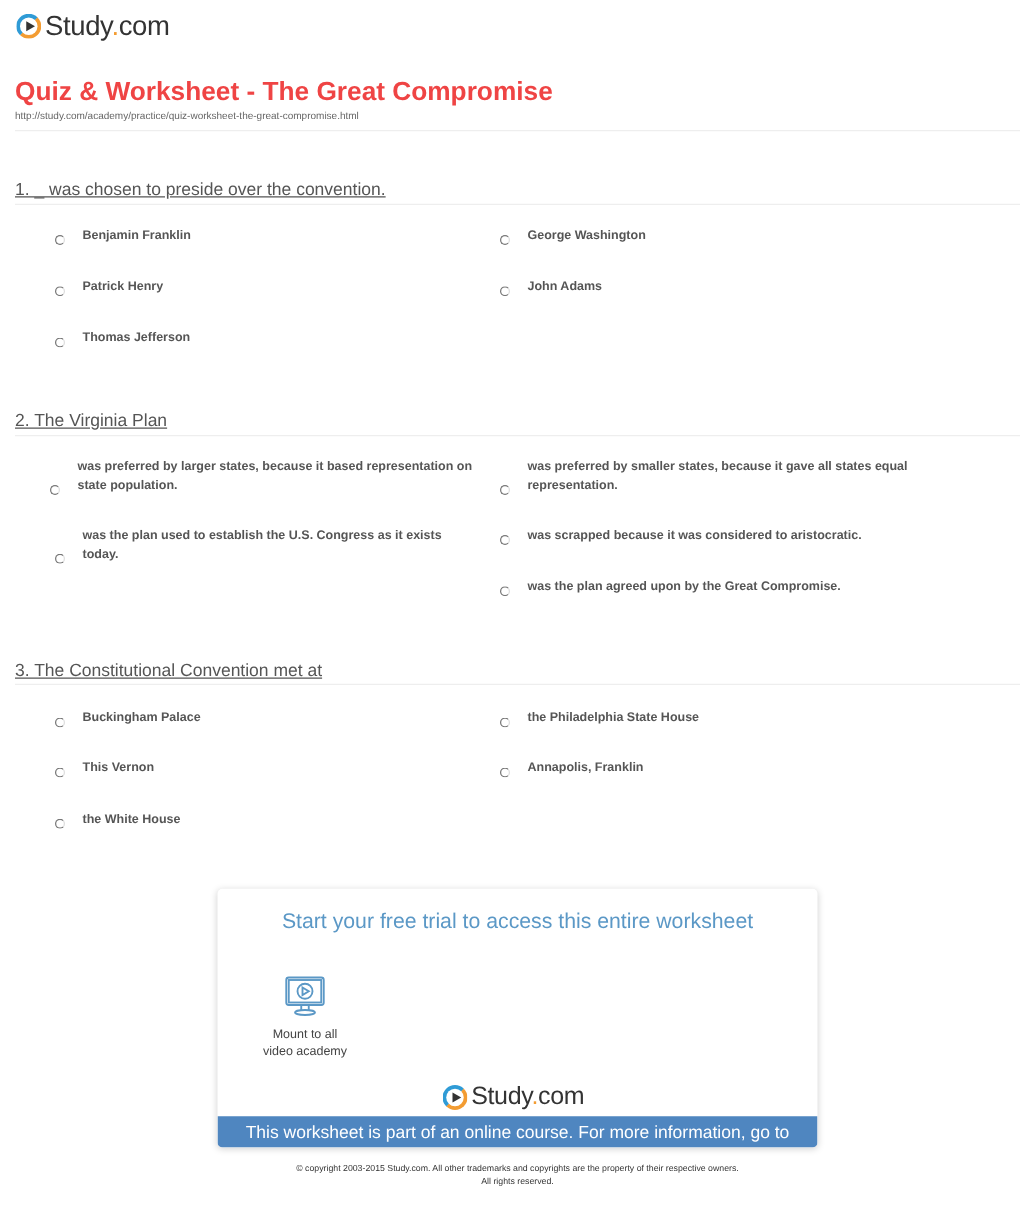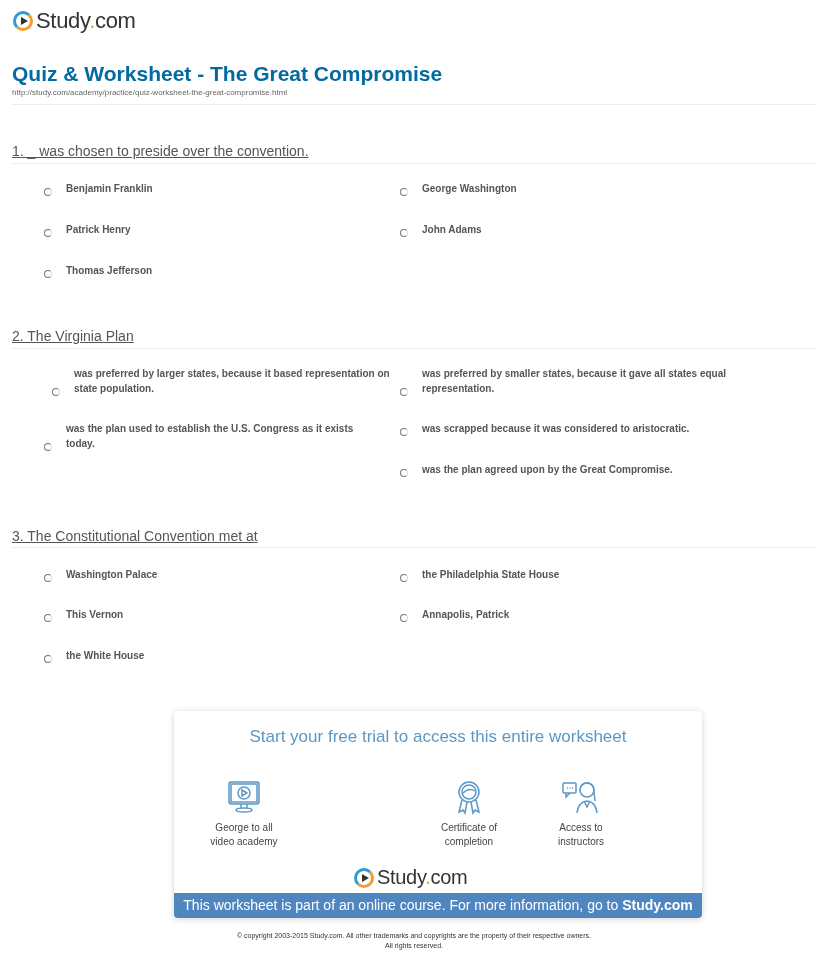--- a/index.html
+++ b/index.html
@@ -3,28 +3,28 @@
 <meta charset="utf-8">
 <style>
   * { box-sizing: border-box; margin: 0; padding: 0; }
   body { width: 828px; height: 970px; background: #ffffff; font-family: "Liberation Sans", sans-serif; color: #333; position: relative; overflow: hidden; }
   .logo { position: absolute; display: flex; align-items: center; }
   .logo-top { left: 13px; top: 8px; }
   .logo-mark { width: 20px; height: 20px; border-radius: 50%; border: 3px solid #2f9bd6; position: relative; display: inline-block; border-right-color: #f39c32; border-bottom-color: #f39c32; }
   .logo-mark::after { content: ""; position: absolute; left: 5px; top: 3px; border-left: 7px solid #333; border-top: 4px solid transparent; border-bottom: 4px solid transparent; }
   .logo-text { font-size: 22px; color: #333; margin-left: 3px; letter-spacing: -0.3px; }
   .logo-text .dot { color: #f39c32; }
-  .title { position: absolute; left: 12px; top: 62px; font-size: 21px; font-weight: bold; color: #0369a1; }
+  .title { position: absolute; left: 12px; top: 62px; font-size: 21px; font-weight: bold; color: #ef4444; }
   .url { position: absolute; left: 12px; top: 88px; font-size: 8px; color: #666; }
   .hr { position: absolute; left: 12px; right: 12px; height: 1px; background: #eee; }
   .question { position: absolute; left: 12px; font-size: 14px; color: #555; text-decoration: underline; }
   .option { position: absolute; display: flex; align-items: flex-end; font-size: 10px; font-weight: bold; color: #555; line-height: 15px; }
   .radio { width: 8px; height: 8px; border-radius: 50%; border: 1.5px solid #777; border-right-color: #ddd; margin-right: 14px; margin-top: 3px; flex-shrink: 0; background: #fff; }
   .opt-text { max-width: 320px; }
-  .promo { position: absolute; left: 174px; top: 711px; width: 528px; height: 207px; background: #fff; border-radius: 4px; box-shadow: 0 1px 6px rgba(0,0,0,0.18); overflow: hidden; }
+  .promo { position: absolute; left: 174px; top: 711px; width: 480px; height: 207px; background: #fff; border-radius: 4px; box-shadow: 0 1px 6px rgba(0,0,0,0.18); overflow: hidden; }
   .promo-title { position: absolute; top: 16px; width: 100%; text-align: center; font-size: 17px; color: #5b98c6; }
   .promo-sub { position: absolute; top: 38px; width: 100%; text-align: center; font-size: 10px; color: #333; }
   .feature { position: absolute; top: 68px; width: 110px; text-align: center; }
   .feature svg { display: block; margin: 0 auto; }
   .feat-label { font-size: 10px; color: #444; line-height: 14px; margin-top: 6px; }
   .logo-promo { left: 180px; top: 155px; }
   .logo-promo .logo-text { font-size: 20px; }
   .promo-bar { position: absolute; left: 0; bottom: 0; width: 100%; height: 25px; background: #4f86c0; color: #fff; font-size: 14px; text-align: center; line-height: 25px; }
   .promo-bar b { font-weight: bold; }
   .copyright { position: absolute; top: 931px; left: 0; width: 828px; text-align: center; font-size: 7px; color: #333; line-height: 10px; }
@@ -59,21 +59,21 @@
     <span class="radio"></span>
     <span class="opt-text">John Adams</span>
   </div>
 <div class="option" style="left:44px;top:263px">
     <span class="radio"></span>
     <span class="opt-text">Thomas Jefferson</span>
   </div>
 
 <div class="question" style="top:328px">2. The Virginia Plan</div>
 <div class="hr" style="top:348px"></div>
-<div class="option" style="left:52px;top:366px">
+<div class="option" style="left:40px;top:366px">
     <span class="radio"></span>
     <span class="opt-text">was preferred by larger states, because it based representation on state population.</span>
   </div>
 <div class="option" style="left:400px;top:366px">
     <span class="radio"></span>
     <span class="opt-text">was preferred by smaller states, because it gave all states equal representation.</span>
   </div>
 <div class="option" style="left:44px;top:421px">
     <span class="radio"></span>
     <span class="opt-text" style="max-width:310px">was the plan used to establish the U.S. Congress as it exists today.</span>
@@ -84,77 +84,56 @@
   </div>
 <div class="option" style="left:400px;top:462px">
     <span class="radio"></span>
     <span class="opt-text">was the plan agreed upon by the Great Compromise.</span>
   </div>
 
 <div class="question" style="top:528px">3. The Constitutional Convention met at</div>
 <div class="hr" style="top:547px"></div>
 <div class="option" style="left:44px;top:567px">
     <span class="radio"></span>
-    <span class="opt-text">Washington Palace</span>
+    <span class="opt-text">Buckingham Palace</span>
   </div>
 <div class="option" style="left:400px;top:567px">
     <span class="radio"></span>
     <span class="opt-text">the Philadelphia State House</span>
   </div>
 <div class="option" style="left:44px;top:607px">
     <span class="radio"></span>
     <span class="opt-text">This Vernon</span>
   </div>
 <div class="option" style="left:400px;top:607px">
     <span class="radio"></span>
-    <span class="opt-text">Annapolis, Patrick</span>
+    <span class="opt-text">Annapolis, Franklin</span>
   </div>
 <div class="option" style="left:44px;top:648px">
     <span class="radio"></span>
     <span class="opt-text">the White House</span>
   </div>
 
 <div class="promo">
   <div class="promo-title">Start your free trial to access this entire worksheet</div>
 
   <div class="feature" style="left:15px">
     <svg width="36" height="36" viewBox="0 0 36 36" fill="none" stroke="#5b98c6" stroke-width="1.5">
       <rect x="3" y="3" width="30" height="22" rx="2"></rect>
         <rect x="5" y="5" width="26" height="18"></rect>
       <circle cx="18" cy="14" r="6"></circle>
         <path d="M16 11 L21 14 L16 17 Z"></path>
       <path d="M15 25 L15 29 M21 25 L21 29"></path>
         <ellipse cx="18" cy="31" rx="8" ry="2"></ellipse>
     </svg>
-    <div class="feat-label"><span>George to all</span><br><span>video academy</span></div>
+    <div class="feat-label"><span>Mount to all</span><br><span>video academy</span></div>
   </div>
 
 
-  <div class="feature" style="left:240px">
-    <svg width="36" height="36" viewBox="0 0 36 36" fill="none" stroke="#5b98c6" stroke-width="1.5">
-      <circle cx="18" cy="13" r="10"></circle>
-        <circle cx="18" cy="13" r="7"></circle>
-        <path d="M12 14 Q18 8 24 12"></path>
-      <path d="M11 21 L8 33 L12 31 L14 34 L16 23 M25 21 L28 33 L24 31 L22 34 L20 23"></path>
-    </svg>
-    <div class="feat-label"><span>Certificate of</span><br><span>completion</span></div>
-  </div>
 
-  <div class="feature" style="left:352px">
-    <svg width="40" height="36" viewBox="0 0 40 36" fill="none" stroke="#5b98c6" stroke-width="1.5">
-      <rect x="2" y="4" width="13" height="10" rx="1"></rect>
-        <path d="M5 14 L5 18 L9 14"></path>
-      <path d="M6 9 H7 M8.5 9 H9.5 M11 9 H12"></path>
-      <circle cx="26" cy="11" r="7"></circle>
-        <path d="M19 11 Q20 3 27 4 Q33 5 33 13 L34 22"></path>
-      <path d="M16 34 Q17 23 26 22 Q35 23 36 34"></path>
-        <path d="M23 22 L26 28 L29 22"></path>
-    </svg>
-    <div class="feat-label"><span>Access to</span><br><span>instructors</span></div>
-  </div>
 
   <div class="logo logo-promo">
     <span class="logo-mark"></span>
     <span class="logo-text"><span>Study</span><span class="dot">.</span><span>com</span></span>
   </div>
 
   <div class="promo-bar">
     <span>This worksheet is part of an online course. For more information, go to </span><b>Study.com</b>
   </div>
 </div>

